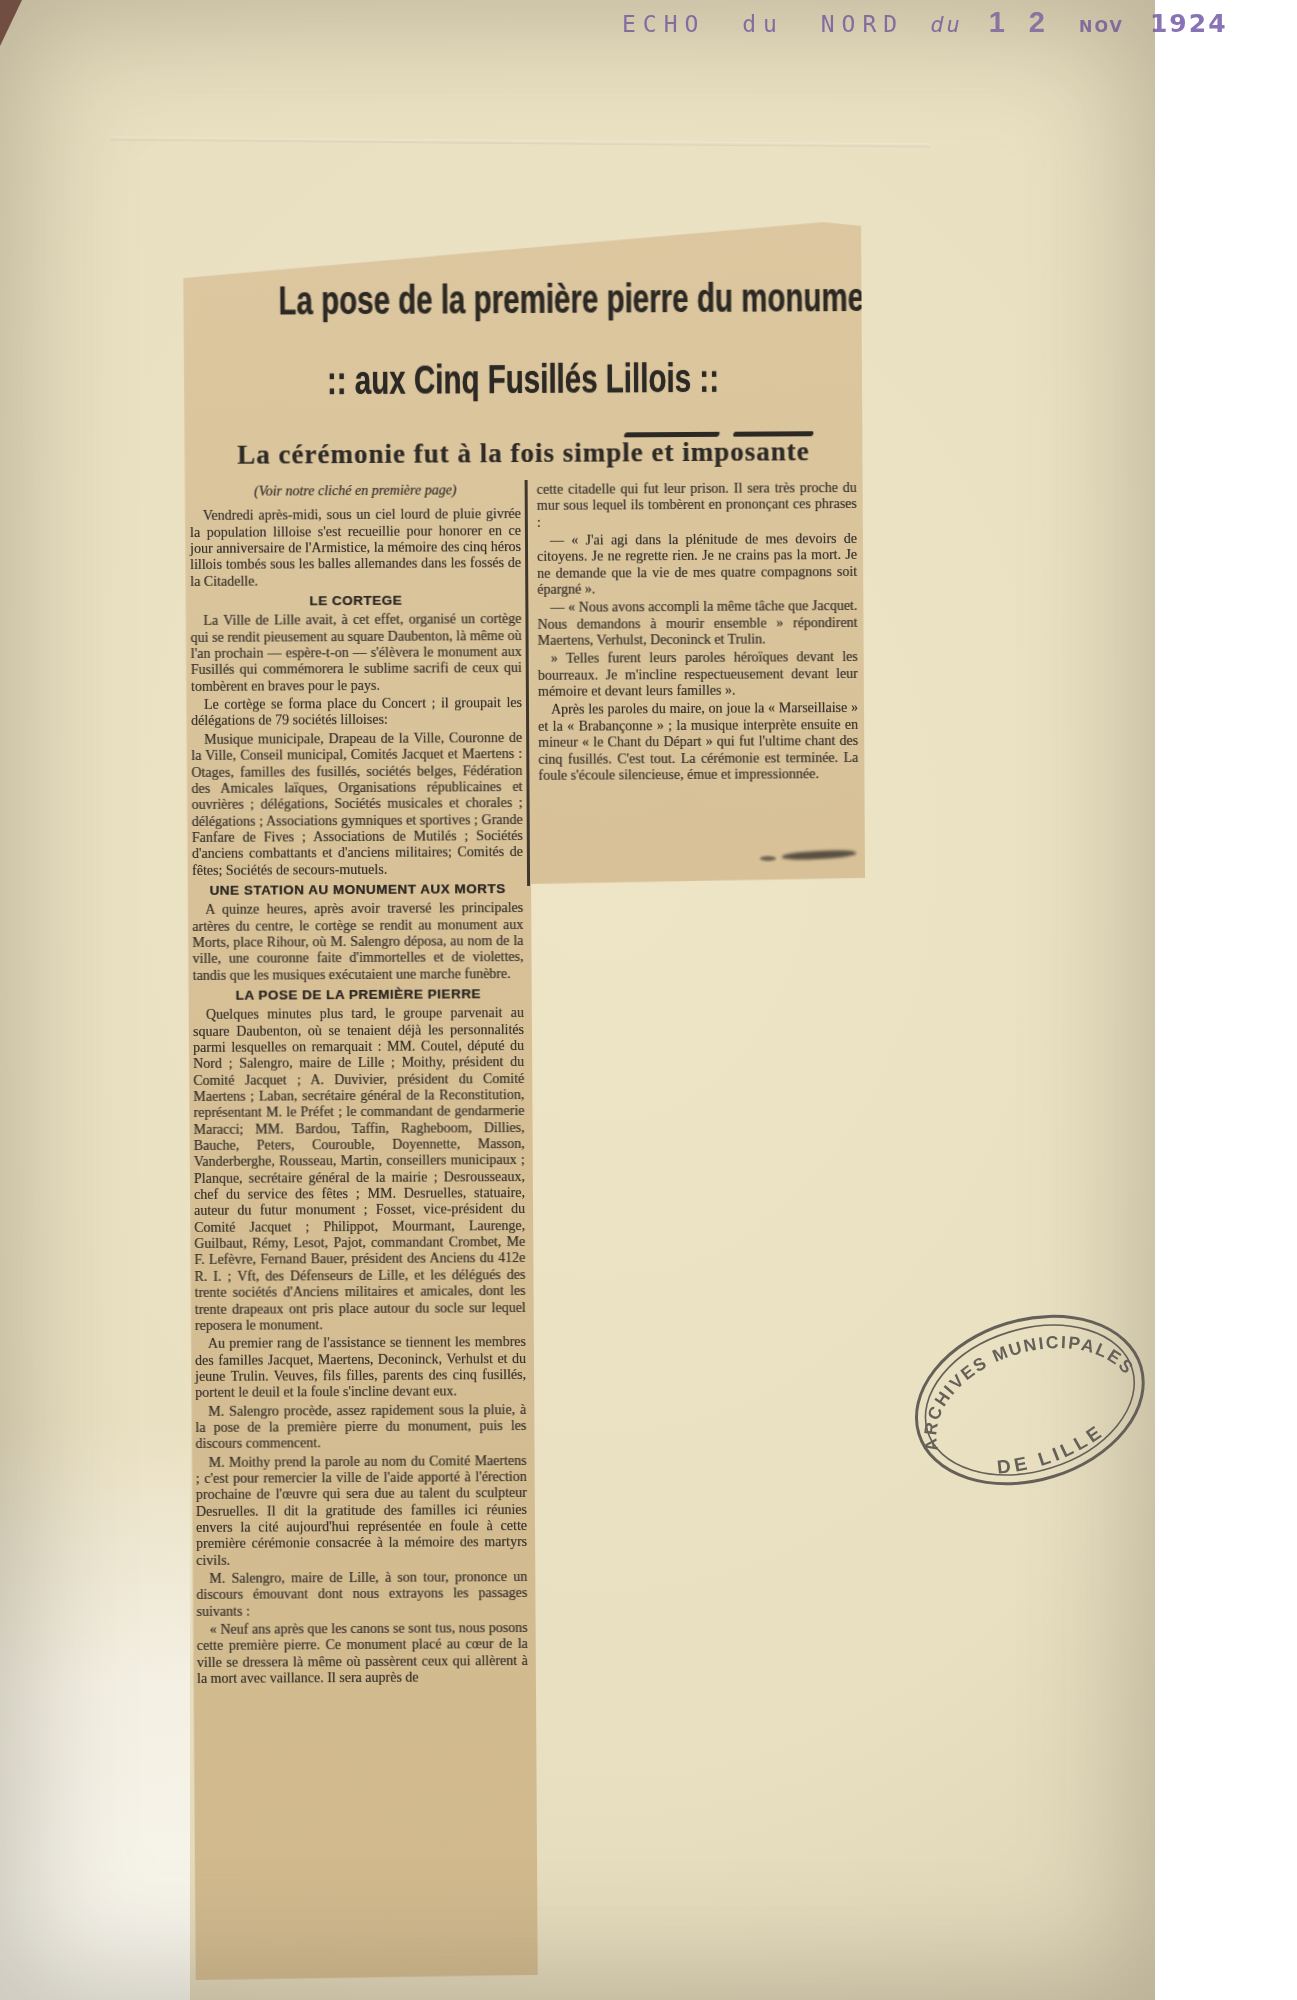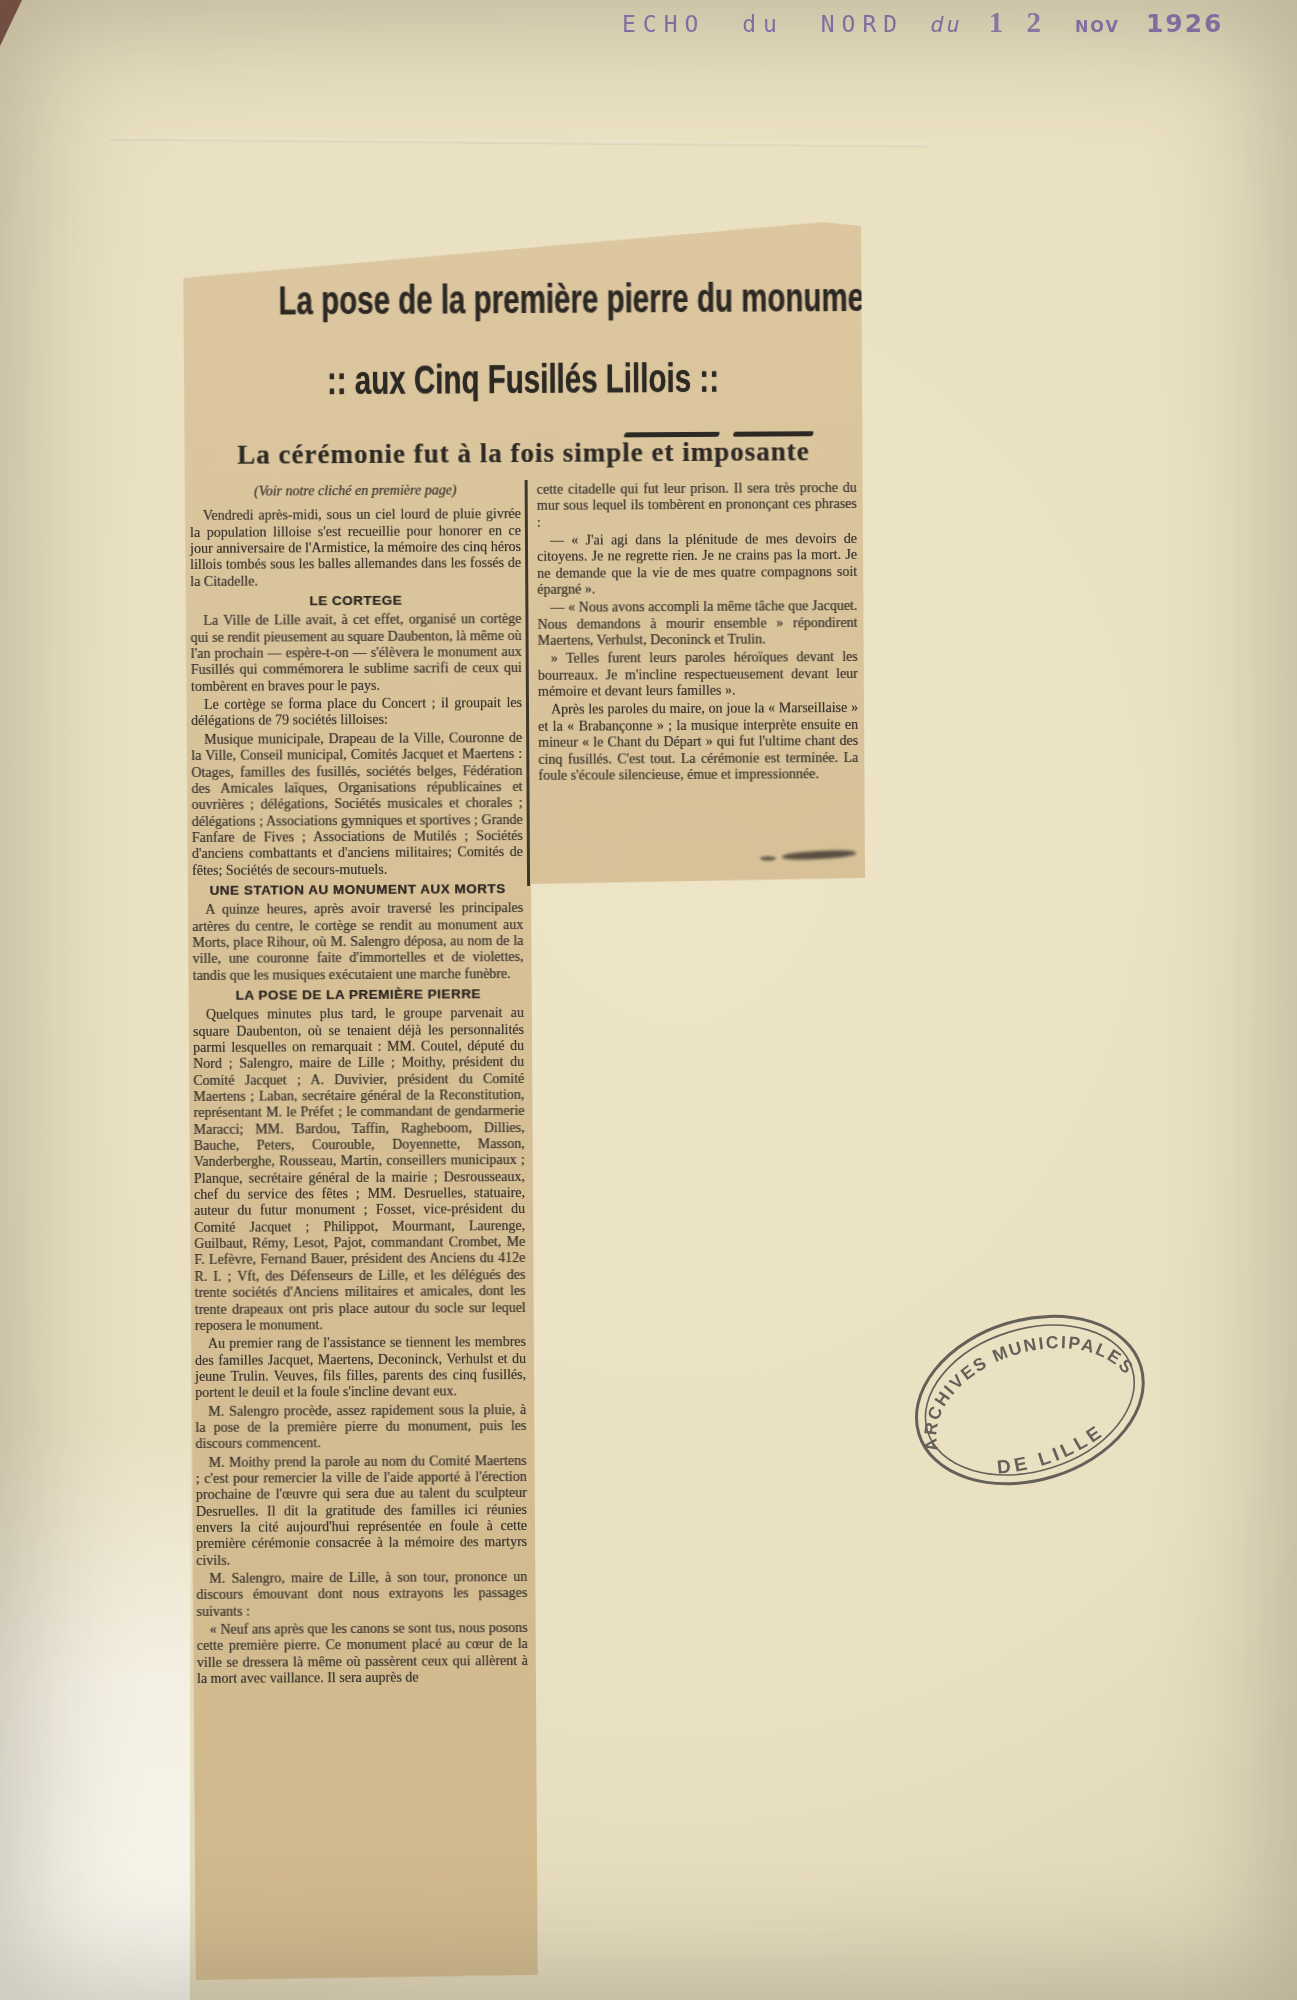--- a/index.html
+++ b/index.html
@@ -1,33 +1,33 @@
 <!DOCTYPE html>
 <html><head>
 <meta charset="utf-8">
 <style>
   html,body{margin:0;padding:0;}
   body{width:1297px;height:2000px;overflow:hidden;font-family:"Liberation Serif",serif;}
-  .page{position:relative;width:1297px;height:2000px;
+  .page{position:relative;width:1155px;height:2000px;
     background:radial-gradient(120% 90% at 52% 42%, #eee4c6 0%, #e9dfc1 50%, #ddd3b6 78%, #c9c0ab 96%, #b4ac99 100%);}
   .page::after{content:"";position:absolute;inset:0;pointer-events:none;
     box-shadow:inset 0 0 110px 25px rgba(110,102,84,.33);}
   .corner-wedge{position:absolute;left:0;top:0;width:22px;height:46px;background:#571f1c;
     clip-path:polygon(0 0,100% 0,0 100%);opacity:.8;}
   .crease{position:absolute;left:110px;top:140px;width:820px;height:4px;opacity:.45;transform:rotate(.5deg);
     background:linear-gradient(to bottom,rgba(255,255,255,.55),rgba(140,130,105,.3));}
   .backing-edge{position:absolute;left:0;top:1420px;width:190px;height:580px;pointer-events:none;
     background:linear-gradient(to bottom,rgba(246,243,233,0),rgba(246,243,233,.85) 45%,rgba(249,247,240,.95));}
 
   
   .source-stamp{position:absolute;left:622px;top:6px;display:flex;align-items:baseline;gap:26px;
     color:#7d63ae;opacity:.9;white-space:nowrap;}
   .ss-name{font-family:"DejaVu Sans Mono",monospace;font-size:23px;letter-spacing:7px;word-spacing:16px;}
   .ss-du{font-family:"DejaVu Sans Mono",monospace;font-size:22px;letter-spacing:3px;font-style:italic;}
-  .ss-day{font-family:Liberation Serif, serif;font-size:29px;letter-spacing:8px;font-weight:bold;opacity:.92;}
+  .ss-day{font-family:Liberation Sans, sans-serif;font-size:29px;letter-spacing:8px;font-weight:bold;opacity:.92;}
   .ss-month{font-family:"DejaVu Sans",sans-serif;font-size:16px;letter-spacing:2px;font-weight:bold;}
   .ss-year{font-family:"DejaVu Sans",sans-serif;font-size:25px;letter-spacing:2px;font-weight:bold;}
 
   
   .clipping{position:absolute;left:183px;top:218px;width:678px;height:1762px;
     background:linear-gradient(178deg,#dcc7a0 0%,#d7c096 45%,#d0b88c 100%);
     clip-path:polygon(0px 58px,640px 6px,678px 10px,678px 662px,344px 666px,344px 1757px,2px 1760px);
     transform:rotate(-.35deg);transform-origin:50% 0;
     filter:drop-shadow(2px 3px 5px rgba(80,70,50,.45));
     color:#39342e;}
@@ -79,21 +79,21 @@
 
   <div class="corner-wedge"></div>
   <div class="crease"></div>
   <div class="backing-edge"></div>
 
   <div class="source-stamp">
     <span class="ss-name">ECHO du NORD</span>
     <span class="ss-du">du</span>
     <span class="ss-day">1 2</span>
     <span class="ss-month">NOV</span>
-    <span class="ss-year">1926</span>
+    <span class="ss-year">1924</span>
   </div>
 
   <div class="clipping">
     <div class="headline-1">La pose de la première pierre du monument</div>
     <div class="headline-2">:: aux Cinq Fusillés Lillois ::</div>
     <div class="head-rule"><span class="r1"></span><span class="r2"></span></div>
     <div class="subtitle">La cérémonie fut à la fois simple et imposante</div>
 
     <div class="col-divider"></div>
     <div class="column col-left">

